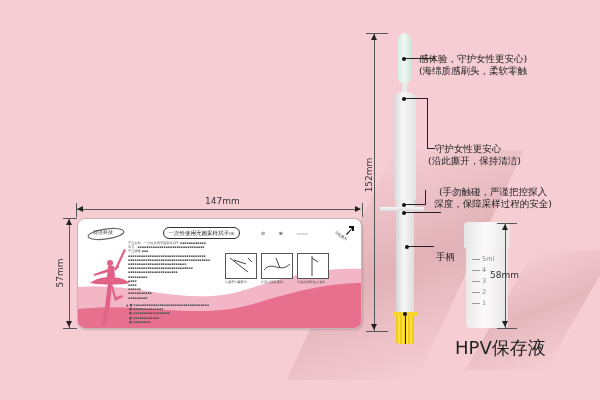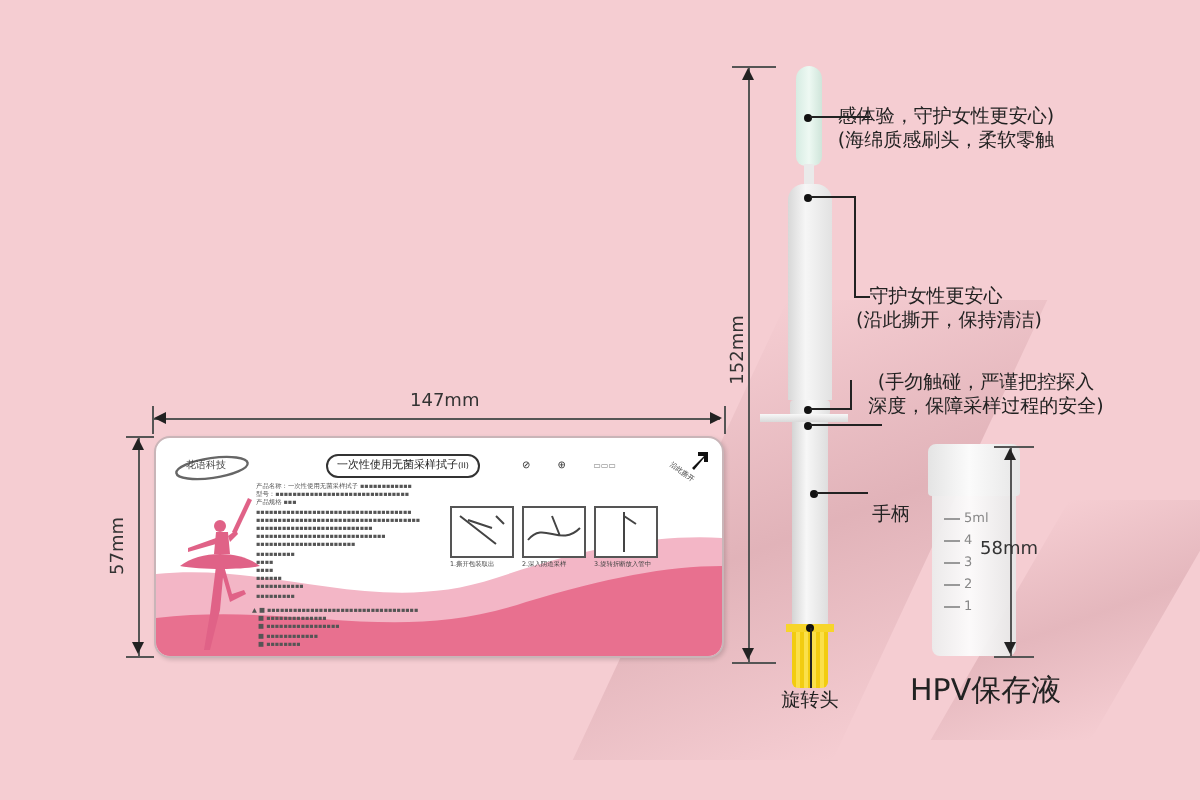--- a/index.html
+++ b/index.html
@@ -178,21 +178,20 @@
   <div>深度，保障采样过程的安全)</div>
 </div>
 
 <div class="abs dot" style="left:405px; top:245px;"></div>
 <div class="abs lead" style="left:408px; top:246px; width:26px; height:1px;"></div>
 <div class="abs label" style="left:436px; top:252px;font-family:Liberation Mono, monospace;">手柄</div>
 
 <div class="abs dot" style="left:403px; top:312px;"></div>
 <div class="abs lead" style="left:405px; top:314px; width:1px; height:30px;"></div>
 <div class="abs label" style="left:365px; top:345px; width:80px;">
-  <div>旋转头</div>
 </div>
 
 <div class="abs" style="left:463px; top:222px; width:48px; height:108px;">
   <div class="abs" style="left:1px; top:0; width:46px; height:26px; background:linear-gradient(90deg,#e4e4e4,#fbfbfb 45%,#e6e6e6); border-radius:4px 4px 2px 2px;"></div>
   <div class="abs" style="left:3px; top:26px; width:42px; height:80px; background:linear-gradient(90deg,rgba(235,235,235,0.95),rgba(252,252,252,0.95) 45%,rgba(230,230,230,0.95)); border-radius:0 0 4px 4px;"></div>
 
   <div class="abs" style="left:9px; top:32px; width:30px; font-size:6.5px; color:#888; line-height:11px;">
     <div><span style="display:inline-block;width:8px;height:1px;background:#999;vertical-align:middle;margin-right:2px;"></span><span>5ml</span></div>
     <div><span style="display:inline-block;width:8px;height:1px;background:#999;vertical-align:middle;margin-right:2px;"></span><span>4</span></div>
     <div><span style="display:inline-block;width:8px;height:1px;background:#999;vertical-align:middle;margin-right:2px;"></span><span>3</span></div>
@@ -201,13 +200,13 @@
   </div>
 </div>
 
 <div class="abs dim-line" style="left:505px; top:224px; width:1px; height:104px;"></div>
 <div class="abs dim-line" style="left:497px; top:223px; width:20px; height:1px;"></div>
 <div class="abs dim-line" style="left:497px; top:328px; width:20px; height:1px;"></div>
 <div class="abs arrow-up" style="left:502px; top:224px;"></div>
 <div class="abs arrow-down" style="left:502px; top:321px;"></div>
 <div class="abs dim-text" style="left:490px; top:270px;">58mm</div>
 
-<div class="abs" style="left:455px; top:336px; font-size:15px; color:#222;">HPV保存液</div>
+<div class="abs" style="left:455px; top:336px; font-size:18px; color:#222;">HPV保存液</div>
 
 </body></html>

